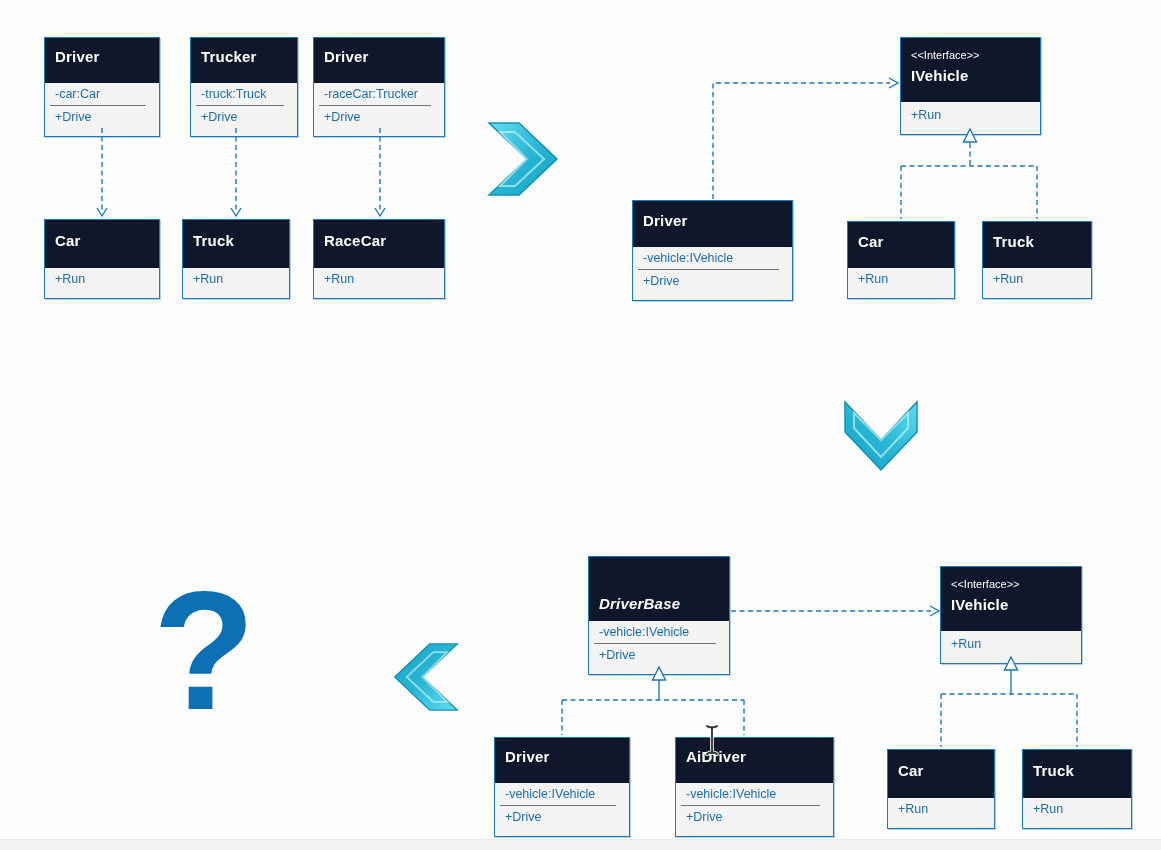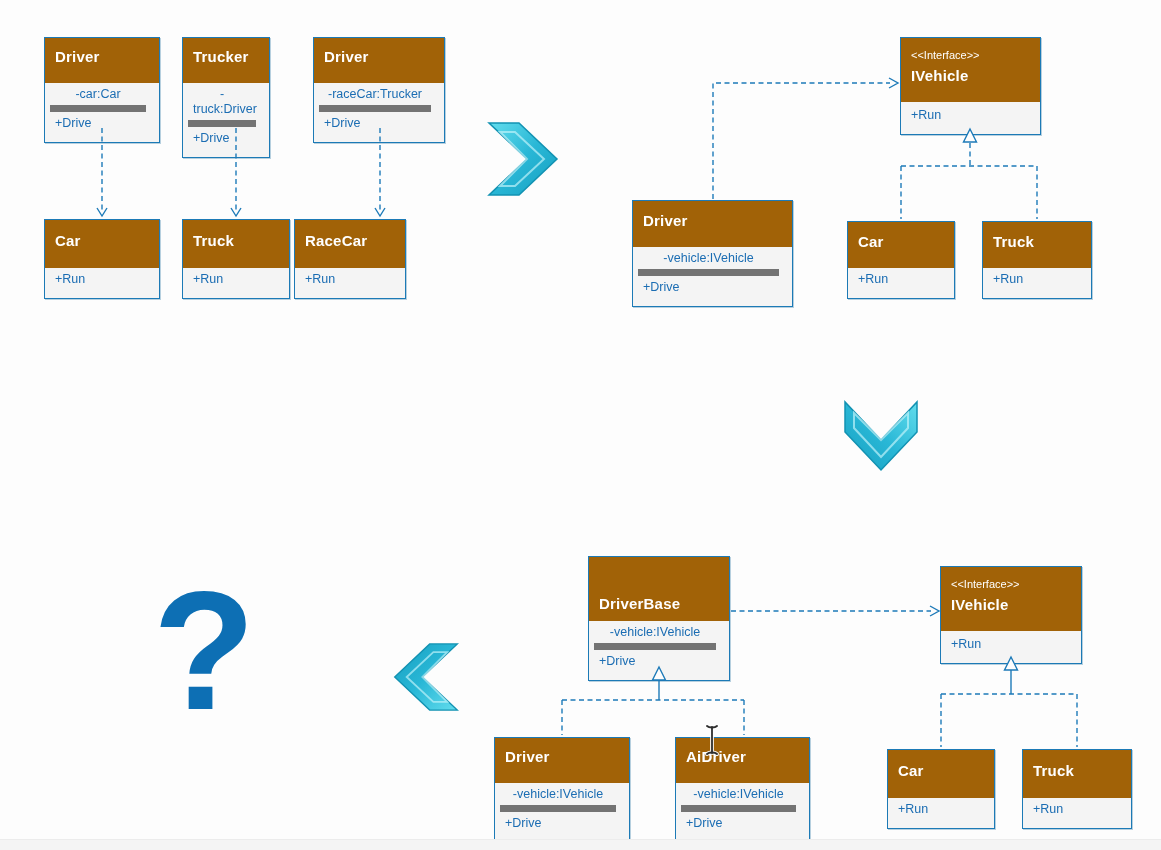--- a/index.html
+++ b/index.html
@@ -13,36 +13,35 @@
 
   
   .box{
     position:absolute;
     background:#f4f4f4;
     border:1px solid #1c7ab6;
     box-shadow:1px 1px 0 rgba(23,107,156,.30);
     box-sizing:border-box;
   }
   .hdr{
-    background:#a16207;color:#ffffff;
+    background:#0f172a;color:#ffffff;
     display:flex;flex-direction:column;justify-content:center;
     padding:0 0 8px 10px;gap:4px;box-sizing:border-box;
   }
   .hdr .t{font-size:15px;font-weight:700;letter-spacing:.2px;}
   .hdr .stereo{font-size:11px;font-weight:400;}
-  .hdr.abstract .t{}
+  .hdr.abstract .t{font-style:italic;}
   .hdr.align-low{justify-content:flex-end;padding-bottom:9px;}
   .row{
     font-size:12.5px;line-height:15px;color:#1b6db3;
   }
   .row.method{padding:4px 10px 11px;}
   .row.field{
     margin:0 13px 0 5px;padding:4px 5px 3px;
-    border-bottom:7px solid #737373;
-    text-align:center;
+    border-bottom:1px solid #737373;
   }
 
   
   .qmark{
     position:absolute;left:148px;top:556px;width:112px;height:190px;
     font-size:168px;line-height:190px;font-weight:800;text-align:center;
     color:#0d6fb4;
   }
   .overlay{position:absolute;left:0;top:0;pointer-events:none;}
   .cursor-wrap{position:absolute;left:703px;top:723px;}
@@ -52,25 +51,25 @@
 
 <div class="canvas">
 
   <div class="box" style="left:44px;top:37px;width:116px">
     <div class="hdr" style="height:45px">
         <span class="t">Driver</span>
       </div>
     <div class="row field">-car:Car</div>
     <div class="row method">+Drive</div>
   </div>
-  <div class="box" style="left:182px;top:37px;width:88px">
+  <div class="box" style="left:190px;top:37px;width:108px">
     <div class="hdr" style="height:45px">
         <span class="t">Trucker</span>
       </div>
-    <div class="row field">-truck:Driver</div>
+    <div class="row field">-truck:Truck</div>
     <div class="row method">+Drive</div>
   </div>
   <div class="box" style="left:313px;top:37px;width:132px">
     <div class="hdr" style="height:45px">
         <span class="t">Driver</span>
       </div>
     <div class="row field">-raceCar:Trucker</div>
     <div class="row method">+Drive</div>
   </div>
   <div class="box" style="left:44px;top:219px;width:116px">
@@ -78,21 +77,21 @@
         <span class="t">Car</span>
       </div>
     <div class="row method">+Run</div>
   </div>
   <div class="box" style="left:182px;top:219px;width:108px">
     <div class="hdr" style="height:48px">
         <span class="t">Truck</span>
       </div>
     <div class="row method">+Run</div>
   </div>
-  <div class="box" style="left:294px;top:219px;width:112px">
+  <div class="box" style="left:313px;top:219px;width:132px">
     <div class="hdr" style="height:48px">
         <span class="t">RaceCar</span>
       </div>
     <div class="row method">+Run</div>
   </div>
 
   <div class="box" style="left:900px;top:37px;width:141px">
     <div class="hdr" style="height:64px;gap:6px">
       <span class="stereo">&lt;&lt;Interface&gt;&gt;</span>
       <span class="t">IVehicle</span>
@@ -133,21 +132,21 @@
     </div>
     <div class="row method" style="padding-top:6px">+Run</div>
   </div>
   <div class="box" style="left:494px;top:737px;width:136px">
     <div class="hdr" style="height:45px">
         <span class="t">Driver</span>
       </div>
     <div class="row field">-vehicle:IVehicle</div>
     <div class="row method">+Drive</div>
   </div>
-  <div class="box" style="left:675px;top:737px;width:135px">
+  <div class="box" style="left:675px;top:737px;width:159px">
     <div class="hdr" style="height:45px">
         <span class="t">AiDriver</span>
       </div>
     <div class="row field">-vehicle:IVehicle</div>
     <div class="row method">+Drive</div>
   </div>
   <div class="box" style="left:887px;top:749px;width:108px">
     <div class="hdr" style="height:48px">
         <span class="t">Car</span>
       </div>

